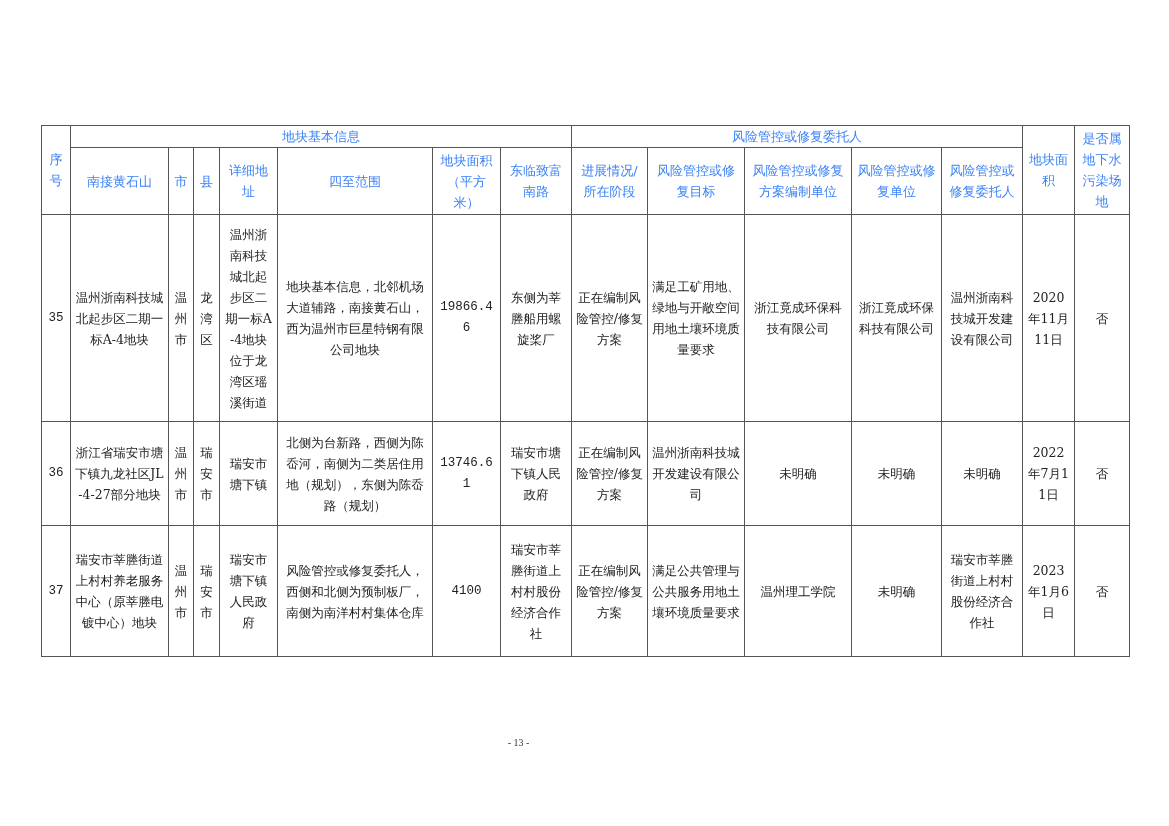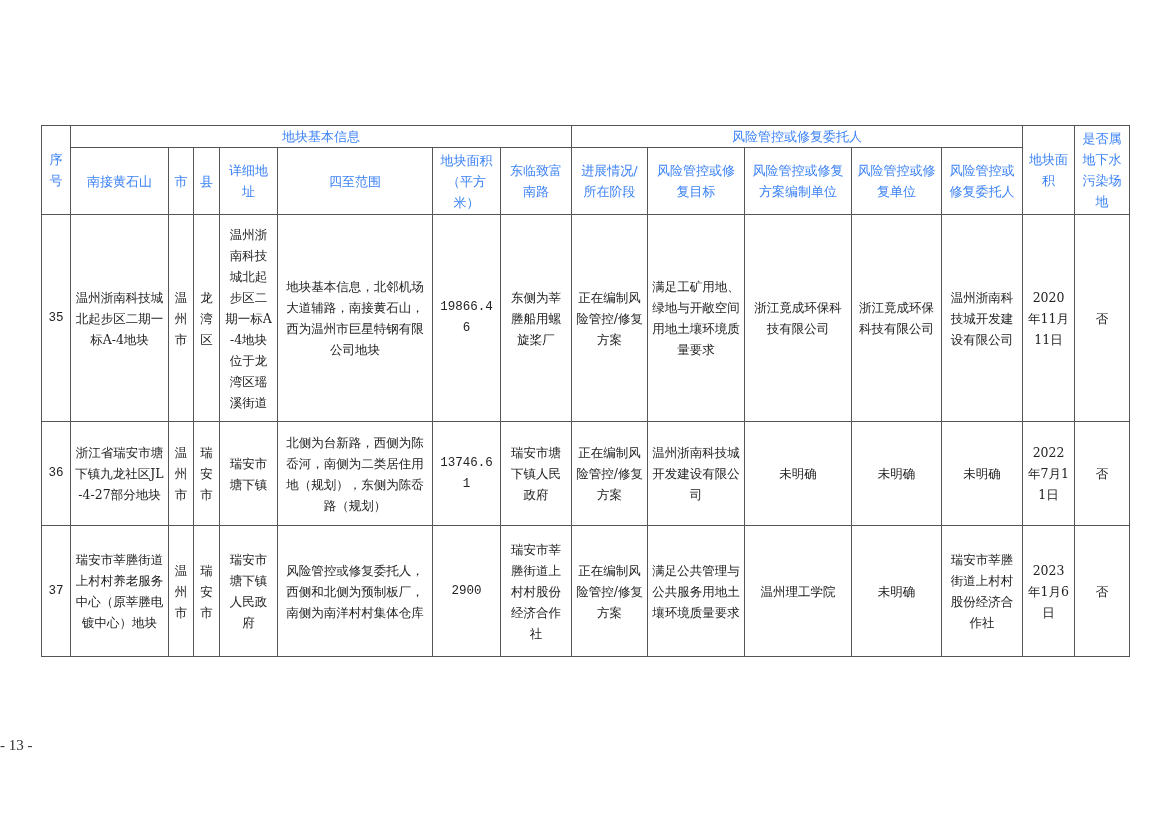--- a/index.html
+++ b/index.html
@@ -11,22 +11,22 @@
                font-size:12.5px; line-height:21px; font-weight:normal; padding:0 4px;
                word-break:break-all; }
   table.main th { font-family:"DejaVu Sans", "Liberation Sans", sans-serif; font-size:13px; line-height:21px; color:#3b82f6; }
   tr.h1 th { height:21px; }
   tr.h2 th { height:66px; }
   tr.r35 td { height:206px;margin-top:16px; }
   tr.r36 td { height:103px; }
   tr.r37 td { height:130px; }
   td.narrow { padding:0 2px; }
   .num { font-family:Liberation Mono, monospace; font-size:13px; }
-  .footer { position:absolute; left:0; width:1037px; top:737px; 
-            font-family:"Liberation Serif", serif; font-size:15px; color:#333; }
+  .footer { position:absolute; left:0; width:1037px; top:737px; text-align:center;
+            font-family:"Liberation Serif", serif; font-size:10px; color:#333; }
 </style>
 </head>
 <body>
 
 <table class="main">
   <colgroup>
     <col style="width:29px">
       <col style="width:98px">
       <col style="width:25px">
       <col style="width:26px">
@@ -100,21 +100,21 @@
       <td>2022年7月11日</td>
       <td>否</td>
     </tr>
     <tr class="r37">
       <td class="num">37</td>
       <td>瑞安市莘塍街道上村村养老服务中心（原莘塍电镀中心）地块</td>
       <td class="narrow">温州市</td>
       <td class="narrow">瑞安市</td>
       <td>瑞安市塘下镇人民政府</td>
       <td>风险管控或修复委托人，西侧和北侧为预制板厂，南侧为南洋村村集体仓库</td>
-      <td class="num">2900</td>
+      <td class="num">4100</td>
       <td>瑞安市莘塍街道上村村股份经济合作社</td>
       <td>正在编制风险管控/修复方案</td>
       <td>满足公共管理与公共服务用地土壤环境质量要求</td>
       <td>温州理工学院</td>
       <td>未明确</td>
       <td>瑞安市莘塍街道上村村股份经济合作社</td>
       <td>2023年1月6日</td>
       <td>否</td>
     </tr>
   </tbody>

